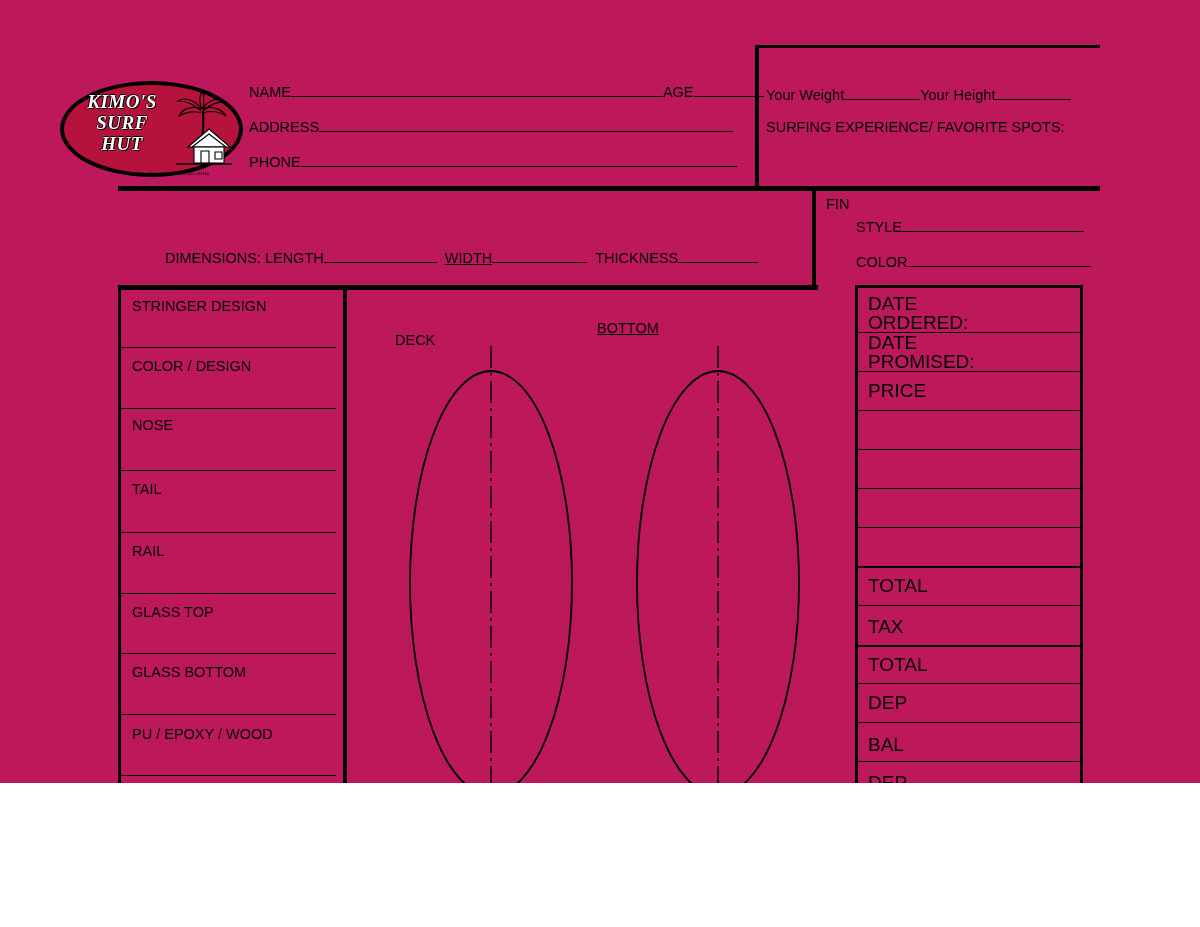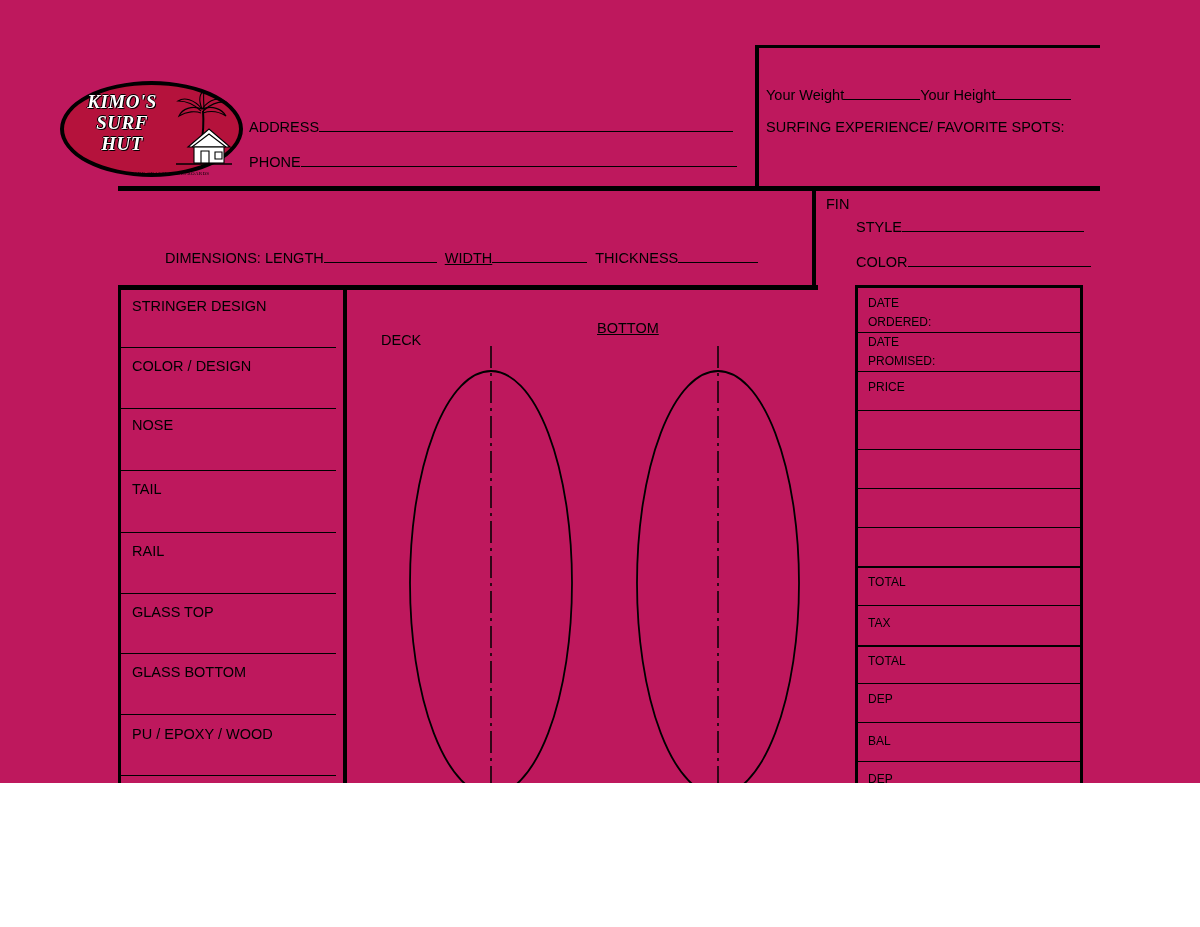--- a/index.html
+++ b/index.html
@@ -108,21 +108,21 @@
     left: 118px;
     width: 218px;
     height: 1px;
     background: #000;
   }
 
   
   .rightitem {
     position: absolute;
     left: 868px;
-    font-size: 12px;
+    font-size: 19px;
   }
   .rightrule {
     position: absolute;
     left: 858px;
     width: 222px;
     height: 1px;
     background: #000;
   }
   .rightrule.thick {
     height: 2px;
@@ -185,20 +185,23 @@
         <rect x="26" y="58" width="30" height="16" fill="#fff"></rect>
         <path d="M33 74 L33 62 L41 62 L41 74"></path>
         <path d="M47 63 h7 v7 h-7 z"></path>
 
         <path d="M8 75 h56" stroke-width="1.4"></path>
       </g>
     </svg>
     <div class="logo-sub">HAND CRAFTED SURFBOARDS</div>
   </div>
 
+  <div class="fld" style="left:249px; top:82px;">
+    <span class="lbl">NAME</span><span class="underline" style="width:372px;"></span><span class="lbl">AGE</span><span class="underline" style="width:70px;"></span>
+  </div>
 
   <div class="fld" style="left:249px; top:117px;">
     <span class="lbl">ADDRESS</span><span class="underline" style="width:414px;"></span>
   </div>
 
   <div class="fld" style="left:249px; top:152px;">
     <span class="lbl">PHONE</span><span class="underline" style="width:436px;"></span>
   </div>
 
   <div class="fld" style="left:766px; top:85px;">
@@ -242,21 +245,21 @@
 
   <div class="leftitem" style="top:664px;">GLASS BOTTOM</div>
   <div class="leftrule" style="top:714px;"></div>
 
   <div class="leftitem" style="top:726px;">PU / EPOXY / WOOD</div>
   <div class="leftrule" style="top:775px;"></div>
 
   <div class="leftitem" style="top:785px;">MISC</div>
   <div class="leftrule" style="top:834px;"></div>
 
-  <div class="boardlabel" style="left:381px; top:332px;">DECK</div>
+  <div class="boardlabel" style="left:395px; top:332px;">DECK</div>
   <div class="boardlabel" style="left:597px; top:320px;text-decoration:underline;">BOTTOM</div>
 
   <svg class="board" style="left:405px; top:338px;" width="180" height="480" viewBox="0 0 180 480">
     <ellipse cx="86" cy="245" rx="81" ry="212" fill="none" stroke="#000" stroke-width="1.8"></ellipse>
     <line x1="86" y1="8" x2="86" y2="478" stroke="#000" stroke-width="1.5" stroke-dasharray="22,5,3,5"></line>
   </svg>
 
   <svg class="board" style="left:632px; top:338px;" width="180" height="480" viewBox="0 0 180 480">
     <ellipse cx="86" cy="245" rx="81" ry="212" fill="none" stroke="#000" stroke-width="1.8"></ellipse>
     <line x1="86" y1="8" x2="86" y2="478" stroke="#000" stroke-width="1.5" stroke-dasharray="22,5,3,5"></line>

